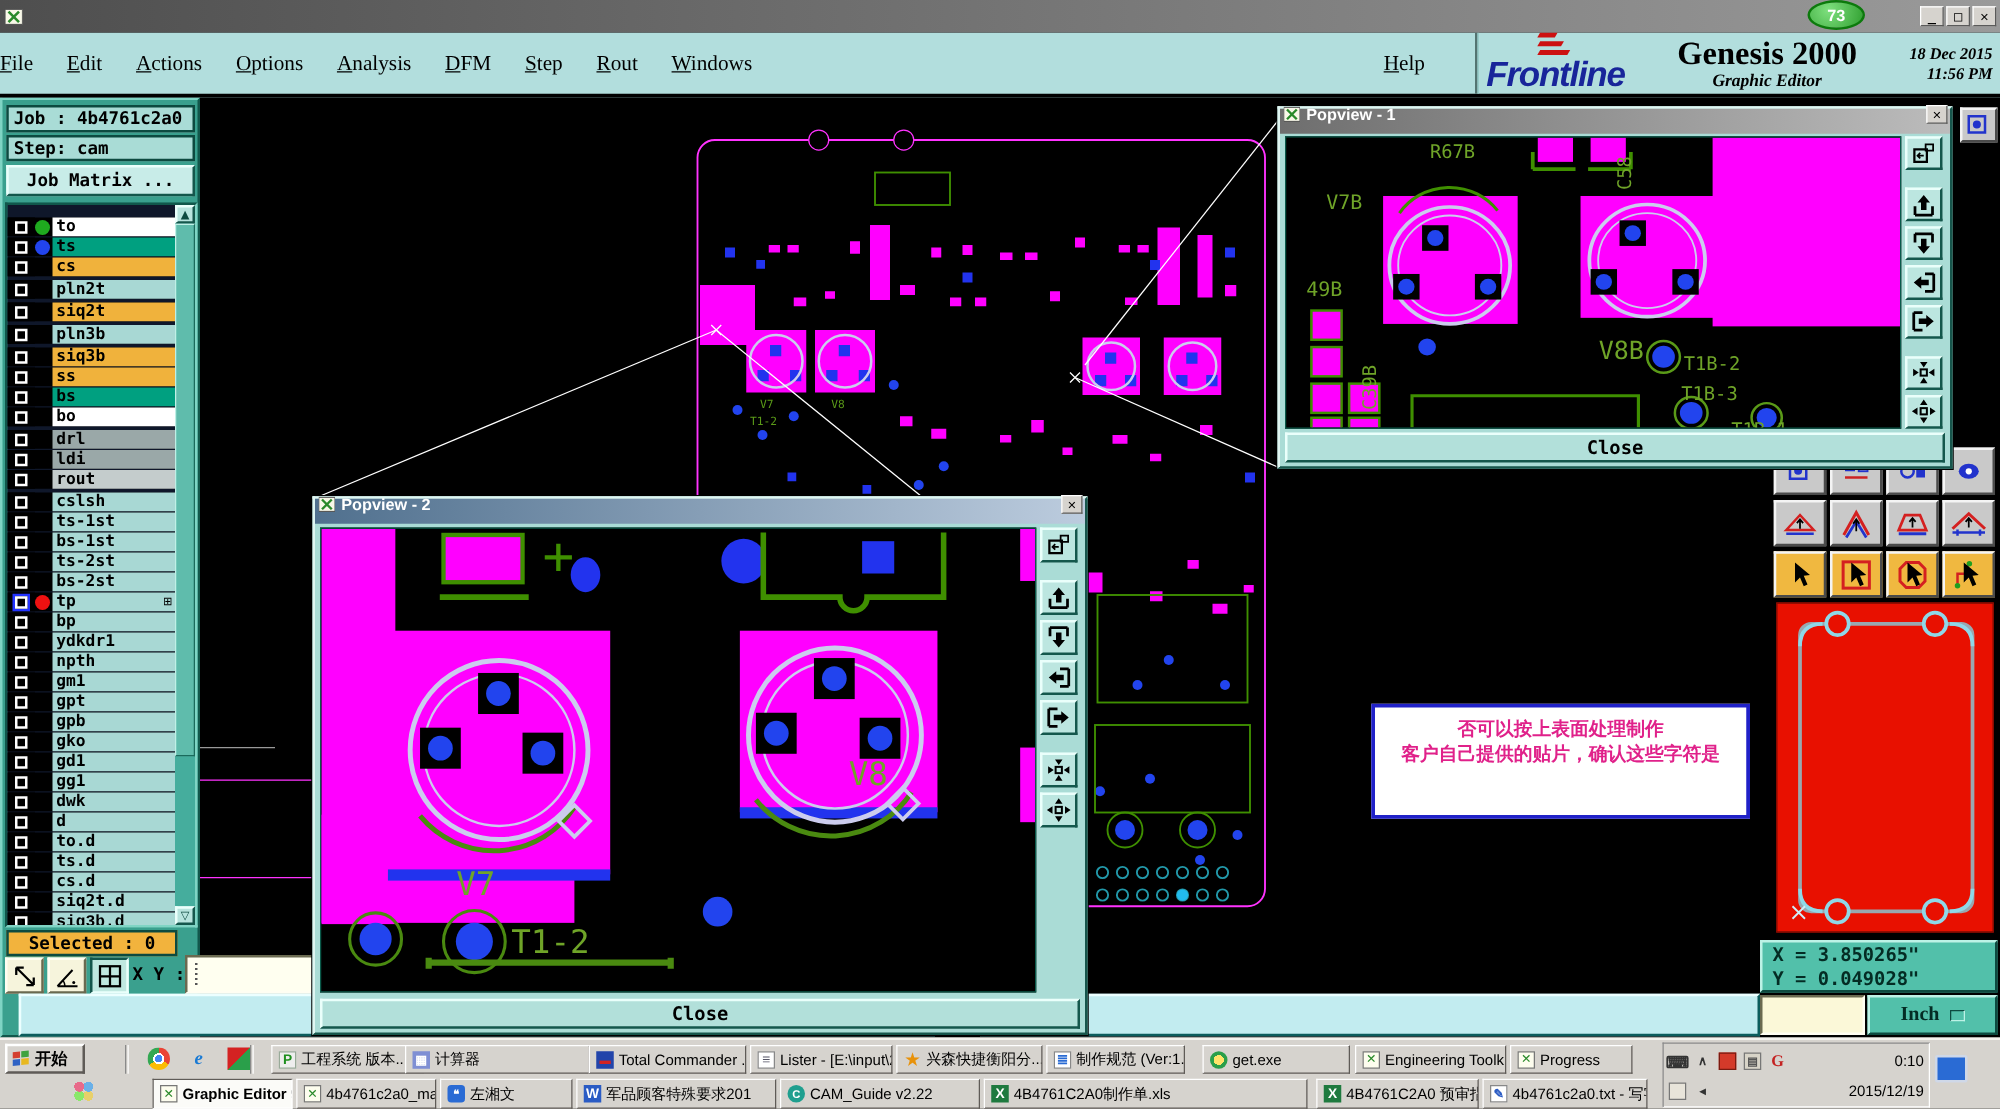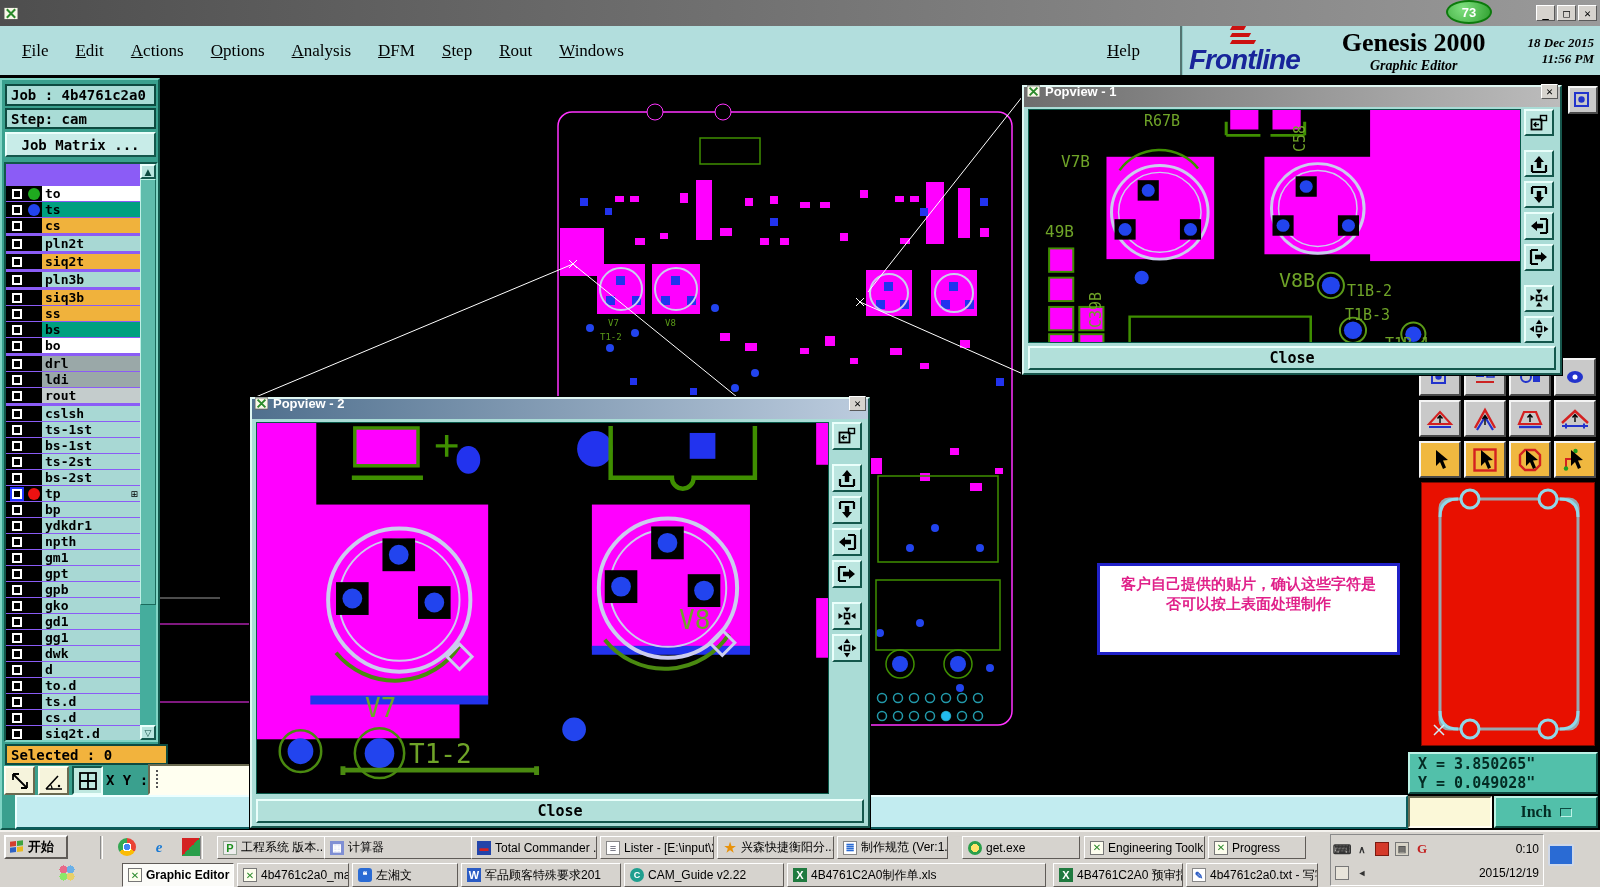--- a/index.html
+++ b/index.html
@@ -5,53 +5,53 @@
   * { margin:0; padding:0; box-sizing:border-box; }
   html,body { width:1600px; height:887px; overflow:hidden; background:#000; font-family:"Liberation Sans",sans-serif; }
   .abs { position:absolute; }
   
   #titlebar { left:0; top:0; width:1600px; height:26px; background:linear-gradient(to right,#4e4e4e,#9a9a9a); display:flex; align-items:center; padding-left:4px; z-index:25; }
   #titlebar .ttl { color:#fff; font-weight:bold; font-size:13px; margin-left:6px; }
   .winbtn { width:19px; height:16px; background:#d6d3ce; border:1px solid; border-color:#fff #5a5a5a #5a5a5a #fff; font:bold 11px "DejaVu Sans Mono",monospace; color:#000; display:flex; align-items:center; justify-content:center; margin-left:2px; }
   #badge73 { left:1446px; top:0px; width:46px; height:24px; border-radius:50%; background:radial-gradient(circle at 35% 30%, #7fe07f,#2f9f2f); border:2px solid #0c7a0c; color:#fff; font:bold 13px "Liberation Sans",sans-serif; display:flex; align-items:center; justify-content:center; z-index:40; }
   
   #menubar { left:0; top:26px; width:1600px; height:52px; background:#b2dedd; border-bottom:3px solid #000; display:flex; align-items:stretch; z-index:24; }
-  #menu-left { flex:1; display:flex; align-items:center; gap:27px; padding-left:22px; font:17px "Liberation Serif",serif; color:#000; }
+  #menu-left { flex:1; display:flex; align-items:center; gap:27px; font:17px "Liberation Serif",serif; color:#000; }
   .mi { display:inline-block; cursor:default; }
   .mi::first-letter { text-decoration:underline; }
   #help-item { font:17px "Liberation Serif",serif; margin-right:40px; align-self:center; }
   #logo-panel { width:420px; border-left:3px groove #8fc8c4; display:flex; align-items:center; padding:0 6px; gap:8px; }
   #frontline-logo { display:flex; align-items:center;flex-direction:column; }
   .flbars { display:flex; flex-direction:column; gap:3px; margin-right:3px; }
   .flbars i { display:block; height:4px; background:#cc1111; transform:skewX(-30deg); }
   #frontline-text { font:italic bold 28px "Liberation Sans",sans-serif; color:#18259a; letter-spacing:-1px; }
   #genesis-block { text-align:center; flex:1; }
   #genesis-title { font:bold 26px "Liberation Serif",serif; color:#000; }
   #genesis-sub { font:bold italic 14px "Liberation Serif",serif; color:#000; }
   #dt-block { text-align:right; font:bold italic 13px "Liberation Serif",serif; white-space:nowrap; }
   
   #sidebar { left:0; top:78px; width:160px; height:752px; background:#3aa08e; border:2px solid; border-color:#7fd4c4 #11574b #11574b #7fd4c4; z-index:3; }
   .side-box { position:absolute; left:3px; width:151px; background:#a9dcd6; border:2px solid; border-color:#0d4a40 #0d4a40 #0d4a40 #0d4a40; font:bold 14px "DejaVu Sans Mono",monospace; color:#000; display:flex; align-items:center; padding-left:4px; }
   #job-matrix-btn { position:absolute; left:3px; top:52px; width:151px; height:25px; background:#c8ece8; border:2px solid; border-color:#eafffb #14574c #14574c #eafffb; font:bold 14px "DejaVu Sans Mono",monospace; display:flex; align-items:center; justify-content:center; }
   #layer-panel { position:absolute; left:2px; top:82px; width:154px; height:580px; background:#2f9383; border:2px solid; border-color:#11574b #7fd4c4 #7fd4c4 #11574b; display:flex; }
-  #layer-list { width:134px; height:100%; overflow:hidden; background:#8b5cf6; padding-top:19px; }
+  #layer-list { width:134px; height:100%; overflow:hidden; background:#0f172a; padding-top:7px; }
   .layer-row { display:flex; align-items:stretch; height:15px; margin-bottom:1px; background:#000; }
   .layer-row.group-start { margin-top:3px; }
   .layer-cb-cell { width:22px; display:flex; align-items:center; justify-content:center; background:#000; }
   .layer-cb { width:10px; height:10px; background:#000; border:2px solid #fff; }
   .layer-row.sel .layer-cb { box-shadow:0 0 0 2px #2233ff; }
   .layer-dot { width:12px; height:12px; border-radius:50%; align-self:center; margin-right:2px; visibility:hidden; flex:none; }
   .layer-dot.on { visibility:visible; }
   .layer-name { flex:1; font:bold 13px "DejaVu Sans Mono",monospace; color:#000; display:flex; align-items:center; padding-left:3px; position:relative; }
   .layer-marker { position:absolute; right:2px; font:9px "DejaVu Sans",sans-serif; }
   #layer-scroll { width:16px; display:flex; flex-direction:column; background:#45ad9d; }
   .scr-btn { height:15px; background:#b8e4de; border:2px solid; border-color:#eafffb #14574c #14574c #eafffb; font:9px "DejaVu Sans",sans-serif; color:#0d4a40; display:flex; align-items:center; justify-content:center; }
   #scr-track { flex:1; position:relative; }
   #scr-thumb { position:absolute; left:0; top:0; width:100%; height:78%; background:#5fbcac; border:1px solid; border-color:#bff0e6 #1a6a5c #1a6a5c #bff0e6; }
-  #selected-bar { position:absolute; left:3px; top:664px; width:163px; height:21px; background:#f2b33d; border:2px solid #0d4a40; font:bold 14px "DejaVu Sans Mono",monospace; display:flex; align-items:center; padding-left:4px; }
+  #selected-bar { position:absolute; left:3px; top:664px; width:137px; height:21px; background:#f2b33d; border:2px solid #0d4a40; font:bold 14px "DejaVu Sans Mono",monospace; display:flex; align-items:center; padding-left:16px; }
   .tool-btn { position:absolute; top:686px; width:31px; height:29px; background:#f6f4dc; border:2px solid; border-color:#fffef2 #6a6a50 #6a6a50 #fffef2; display:flex; align-items:center; justify-content:center; }
   .tool-btn.pressed { background:#bfe8e0; border-color:#14574c #eafffb #eafffb #14574c; }
   #xy-label { position:absolute; left:104px; top:692px; font:bold 14px "DejaVu Sans Mono",monospace; color:#000; }
   #xy-input { position:absolute; left:146px; top:684px; width:300px; height:31px; background:#fffff0; border:2px solid; border-color:#6a6a50 #fffef2 #fffef2 #6a6a50; z-index:7; }
   #xy-caret { position:absolute; left:6px; top:4px; width:2px; height:19px; background:repeating-linear-gradient(#555 0 2px,#fffff0 2px 4px); }
   
   #main-canvas { left:160px; top:78px; width:1255px; height:717px; background:#000; z-index:1; }
   #annotation-box { left:1097px; top:563px; width:303px; height:92px; background:#fff; border:3px solid #2021c8; z-index:5; text-align:center; padding-top:8px; }
   #annotation-box div { font:bold 15px "Liberation Sans",sans-serif; color:#e0218a; line-height:20px; }
   
@@ -337,22 +337,22 @@
         <path d="M413 186 L577 319"></path>
         <path d="M700 224 L863 296"></path>
         <path d="M708 214 L866 14"></path>
       <path d="M409 182 L417 190 M417 182 L409 190"></path>
         <path d="M696 220 L704 228 M704 220 L696 228"></path>
     </g>
   </svg>
 </div>
 
 <div id="annotation-box" class="abs">
+  <div>否可以按上表面处理制作</div>
   <div>客户自己提供的贴片，确认这些字符是</div>
-  <div>否可以按上表面处理制作</div>
 </div>
 
 <div id="sidebar" class="abs">
   <div class="side-box" style="top:4px;height:22px;">Job : 4b4761c2a0</div>
   <div class="side-box" style="top:28px;height:21px;">Step: cam</div>
   <div id="job-matrix-btn">Job Matrix ...</div>
   <div id="layer-panel">
     <div id="layer-list">
   <div class="layer-row group-start">
     <span class="layer-cb-cell">

